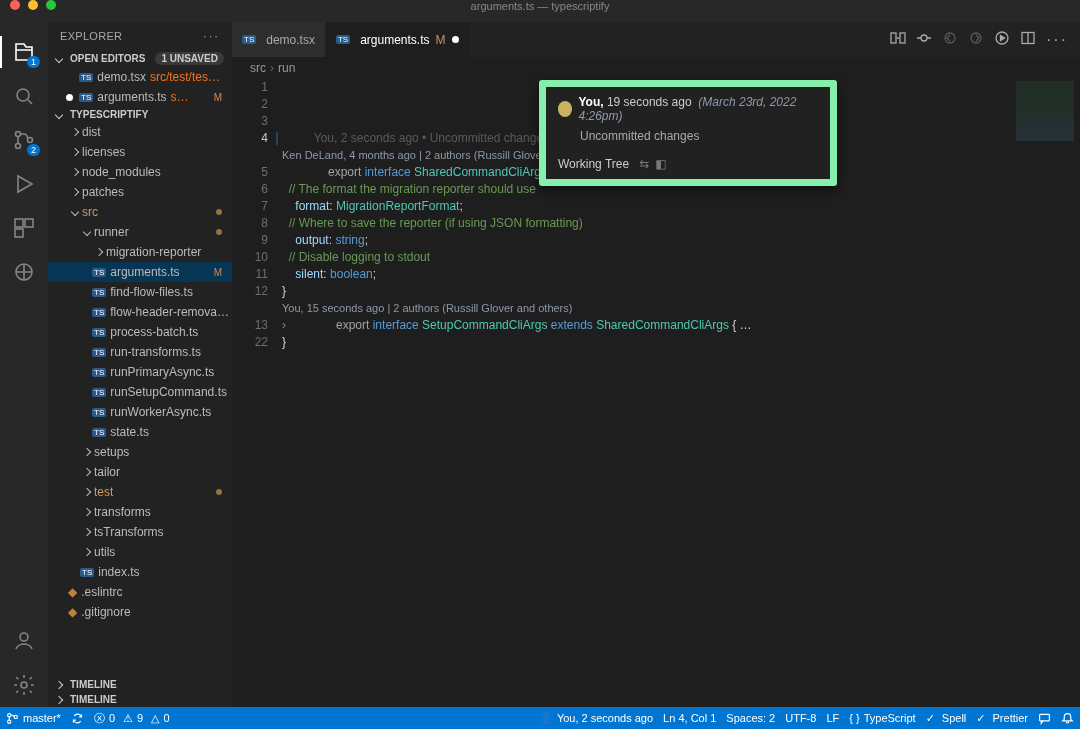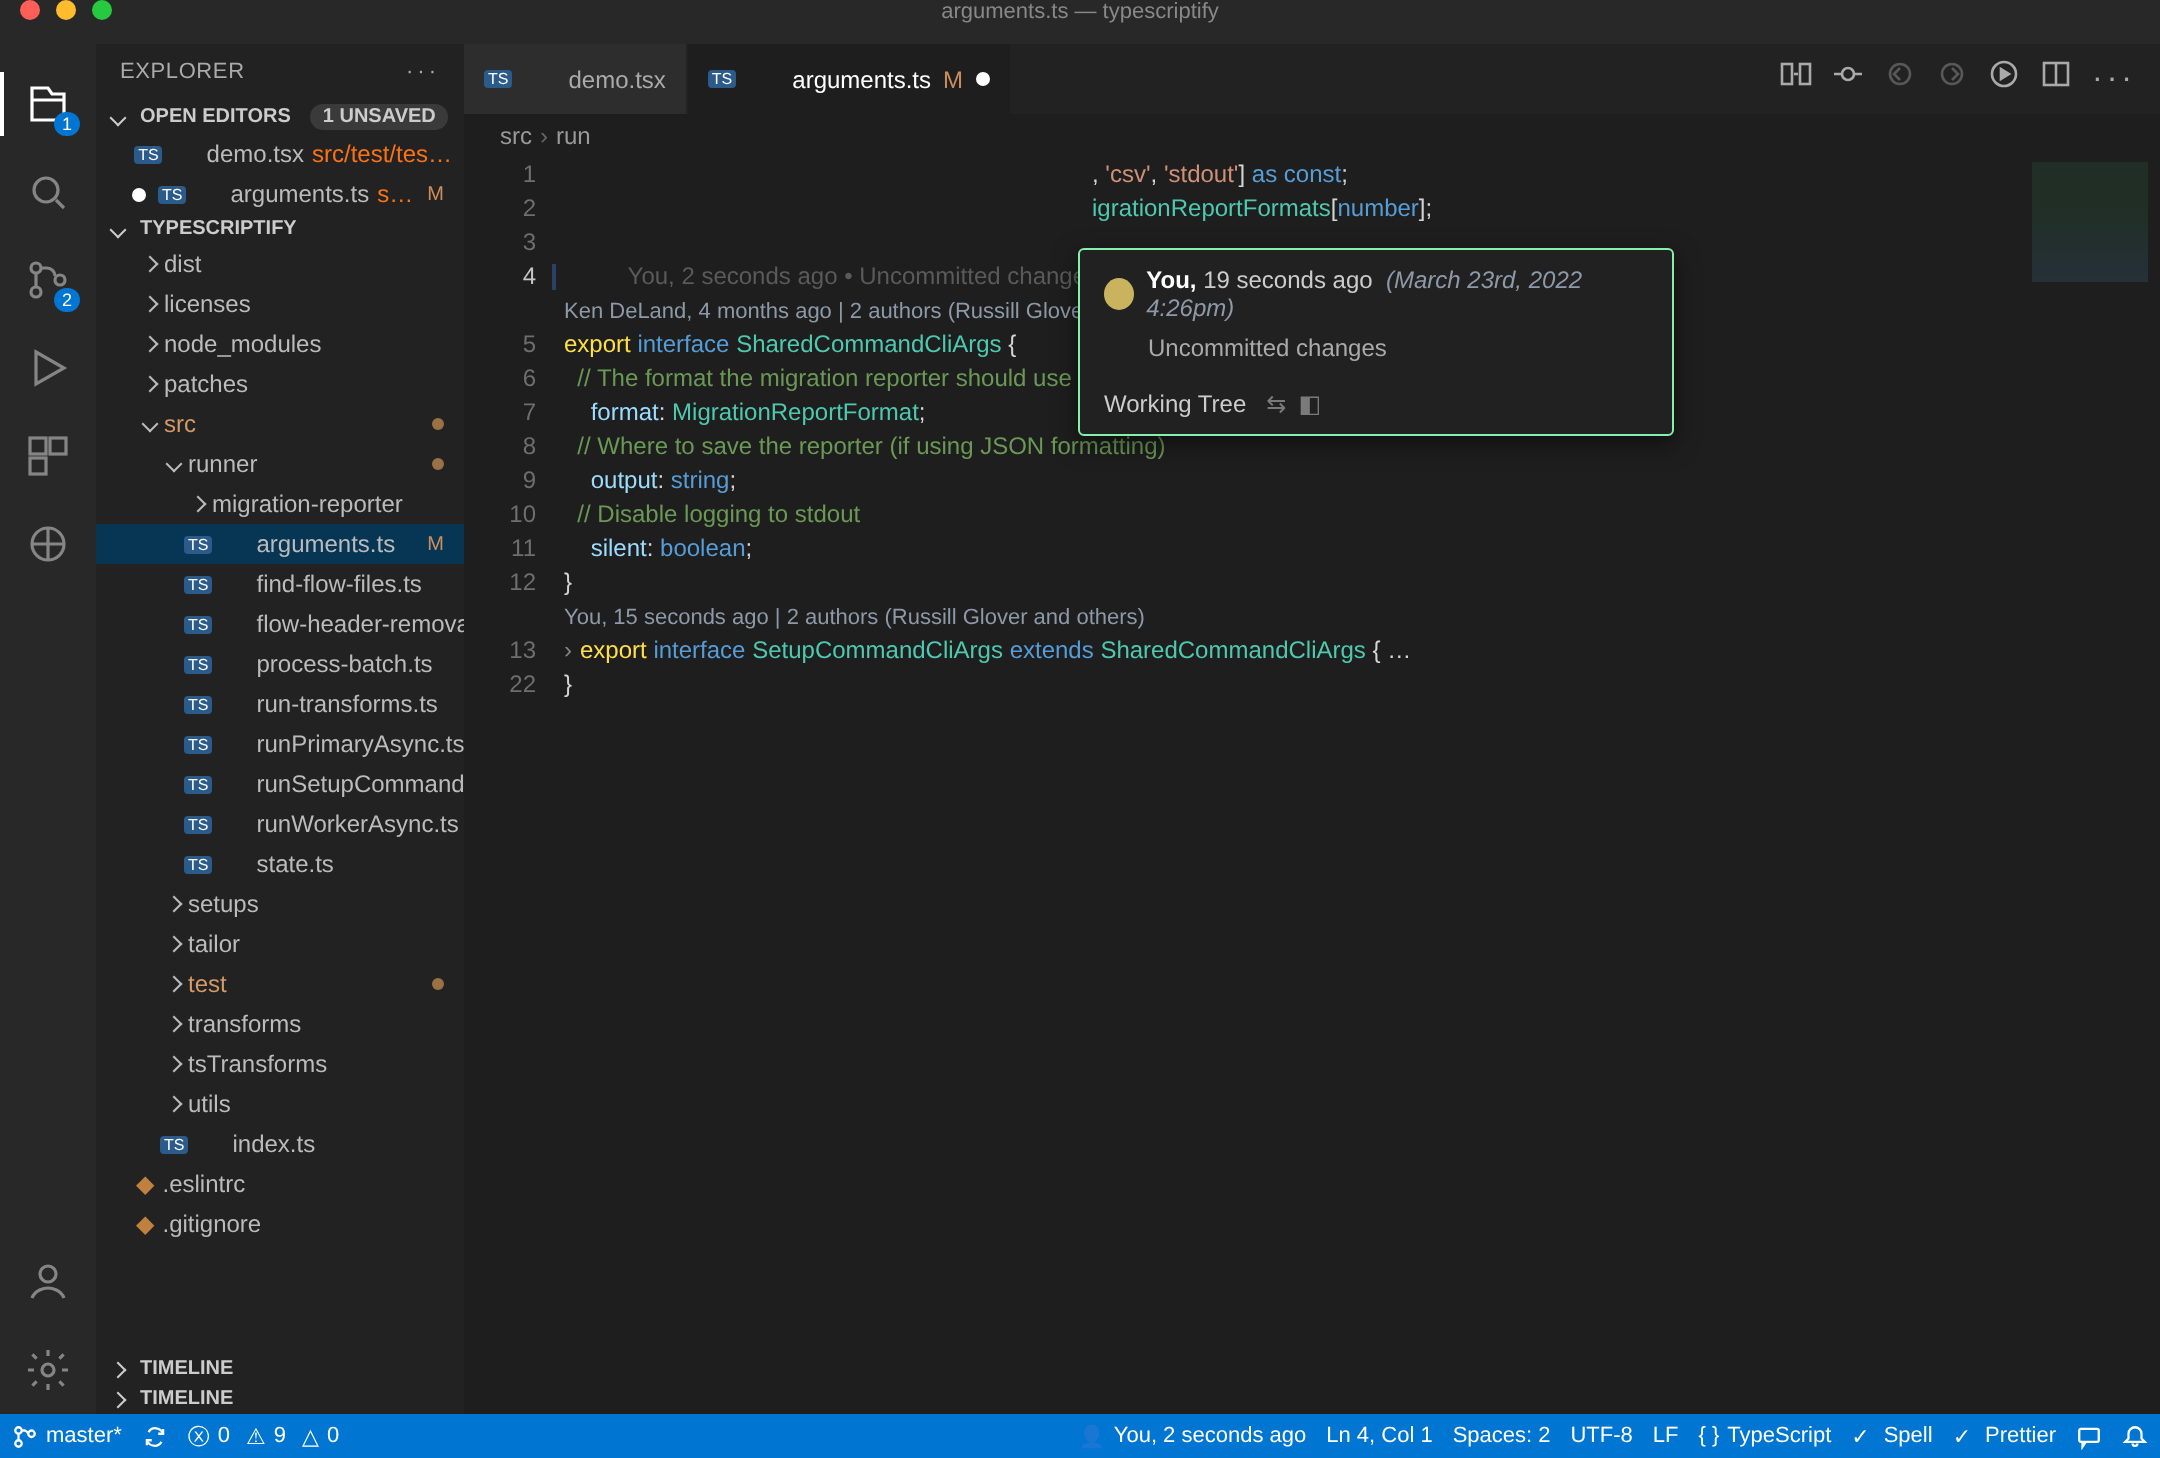--- a/index.html
+++ b/index.html
@@ -20,21 +20,21 @@
 .badge { position: absolute; right: -4px; bottom: -4px; background: #0075d1; color: #fff; font-size: 9px; border-radius: 8px; padding: 0 4px; line-height: 12px; }
 .sidebar { width: 184px; background: #222; color: #bbb; font-size: 12px; display: flex; flex-direction: column; overflow: hidden; }
 .sidebar-header { padding: 8px 12px; display: flex; justify-content: space-between; align-items: center; color: #aaa; font-size: 11px; letter-spacing: 0.3px; }
 .section-title { display: flex; align-items: center; gap: 4px; padding: 2px 4px; font-weight: 700; font-size: 10px; color: #ccc; }
 .chev { display: inline-block; border: solid currentColor; border-width: 0 1.2px 1.2px 0; padding: 2.5px; transform: rotate(45deg); margin: 0 4px; }
 .chev.right { transform: rotate(-45deg); }
 .unsaved-pill { background: #3a3a3a; color: #ccc; border-radius: 8px; font-size: 10px; padding: 1px 6px; margin-left: 6px; }
 .tree { flex: 1; overflow-y: auto; font-size: 12px; }
 .tree-row { display: flex; align-items: center; padding: 1px 6px; height: 20px; cursor: pointer; white-space: nowrap; }
 .tree-row.selected { background: #073655; }
-.ts-badge { background: #2b5b8b; color: #fff; font-size: 8px; padding: 0 2px; border-radius: 2px; margin-right: 22px; }
+.ts-badge { background: #2b5b8b; color: #fff; font-size: 8px; padding: 0 2px; border-radius: 2px; margin-right: 4px; }
 .mod-dot { width: 6px; height: 6px; border-radius: 50%; background: #9b7045; margin-left: auto; margin-right: 4px; }
 .m-badge { color: #cc8d5e; font-size: 10px; margin-left: auto; margin-right: 4px; }
 .folder-orange { color: #d19a66; }
 .muted { color: #f97316; }
 .git-icon-mini { color: #c08040; margin-right: 4px; }
 .editor-panel { flex: 1; background: #1e1e1e; display: flex; flex-direction: column; overflow: hidden; position: relative; }
 .tabbar { display: flex; height: 35px; background: #222; align-items: stretch; }
 .tab { display: flex; align-items: center; padding: 0 10px; background: #2d2d2d; color: #aaa; font-size: 12px; border-right: 1px solid #222; gap: 6px; cursor: pointer; }
 .tab.active { background: #1e1e1e; color: #fff; }
 .tab .mod-label { color: #cc8d5e; }
@@ -43,33 +43,33 @@
 .breadcrumb { padding: 2px 18px; color: #999; font-size: 12px; height: 22px; display: flex; align-items: center; }
 .breadcrumb .sep { margin: 0 4px; color: #666; }
 .editor-scroll { flex: 1; display: flex; overflow: hidden; position: relative; }
 .gutter { width: 50px; padding-top: 0; color: #6e6e6e; font-family: "Menlo","Consolas",monospace; font-size: 12px; text-align: right; }
 .gutter .ln { height: 17px; line-height: 17px; padding-right: 14px; }
 .gutter .ln.cur { color: #c6c6c6; position: relative; }
 .gutter .ln.cur::after { content: ""; position: absolute; right: 4px; top: 2px; bottom: 2px; width: 2px; background: #3b8eea55; }
 .gutter .blame { height: 17px; line-height: 17px; color: transparent; }
 .code { flex: 1; font-family: "Menlo","Consolas",monospace; font-size: 12px; line-height: 17px; position: relative; color: #d4d4d4; }
 .code .row { height: 17px; white-space: pre; }
-.k-key { color: #fde047; }
+.k-key { color: #a3a3a3; margin-left: 46px; }
 .k-type { color: #569cd6; }
 .k-str { color: #ce9178; }
 .k-id { color: #4ec9b0; }
 .k-com { color: #6a9955; }
 .k-prop { color: #9cdcfe; }
 .k-col { color: #d4d4d4; }
 .k-as { color: #569cd6; }
 .codelens { height: 17px; font-family: "Menlo","Consolas",monospace; font-size: 11px; color: #888; padding-left: 0; }
 .codelens .auth { color: #8e99a8; }
 .blame-inline { color: #5a5a5a; }
 .fold-icon { color: #858585; margin-right: 4px; }
-.hover-popup { position: absolute; left: 307px; top: 58px; width: 298px; background: #212121; border: 1px solid #86efac; border-radius: 3px; box-shadow: 0 4px 12px rgba(0,0,0,.5); color: #ccc; font-size: 12px; z-index: 5; padding: 8px 12px; margin-top: 44px; }
+.hover-popup { position: absolute; left: 307px; top: 58px; width: 298px; background: #212121; border: 7px solid #86efac; border-radius: 3px; box-shadow: 0 4px 12px rgba(0,0,0,.5); color: #ccc; font-size: 12px; z-index: 5; padding: 8px 12px; }
 .hover-popup .hl1 { display: flex; align-items: center; gap: 6px; }
 .hover-popup .av { width: 16px; height: 16px; border-radius: 50%; background: #c9b35e; display: inline-block; }
 .hover-popup .you { color: #fff; font-weight: 600; }
 .hover-popup .date { color: #8e99a8; font-style: italic; }
 .hover-popup .sub { color: #aaa; margin-top: 6px; padding-left: 22px; }
 .hover-popup .wt { margin-top: 14px; display: flex; align-items: center; gap: 10px; color: #ccc; font-family: "Menlo","Consolas",monospace; }
 .hover-popup .wt-icons { color: #7a7a7a; display: flex; gap: 6px; }
 .minimap { position: absolute; right: 0; top: 0; width: 70px; height: 100%; background: #1e1e1e; }
 .minimap-blob { position: absolute; left: 6px; right: 6px; top: 2px; height: 60px; background: linear-gradient(#223a2a 40%, #2a3c4a); opacity: .6; }
 .statusbar { height: 22px; background: #0075d1; color: #fff; display: flex; align-items: center; font-size: 11px; padding: 0 6px; gap: 10px; }

